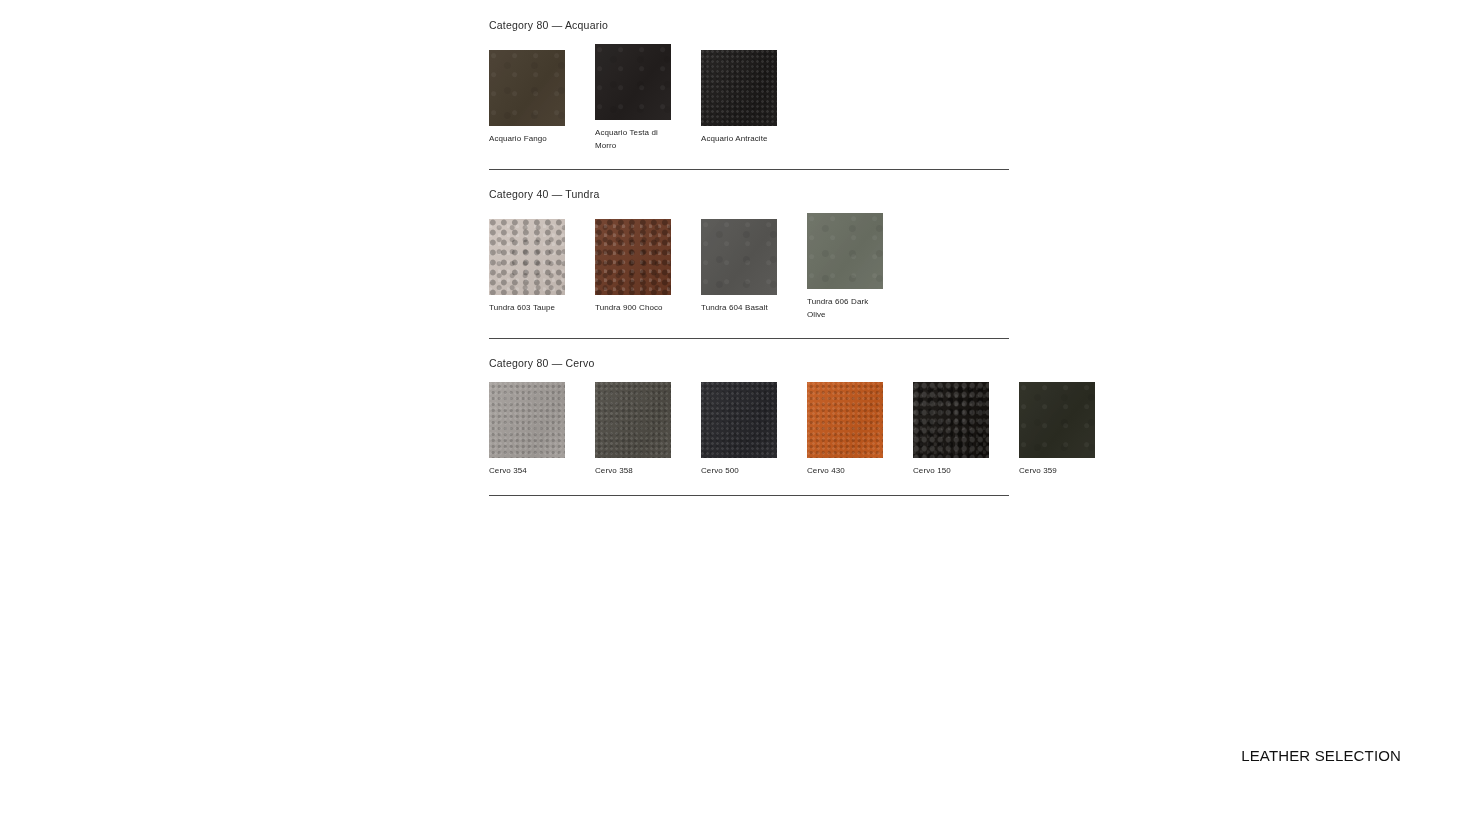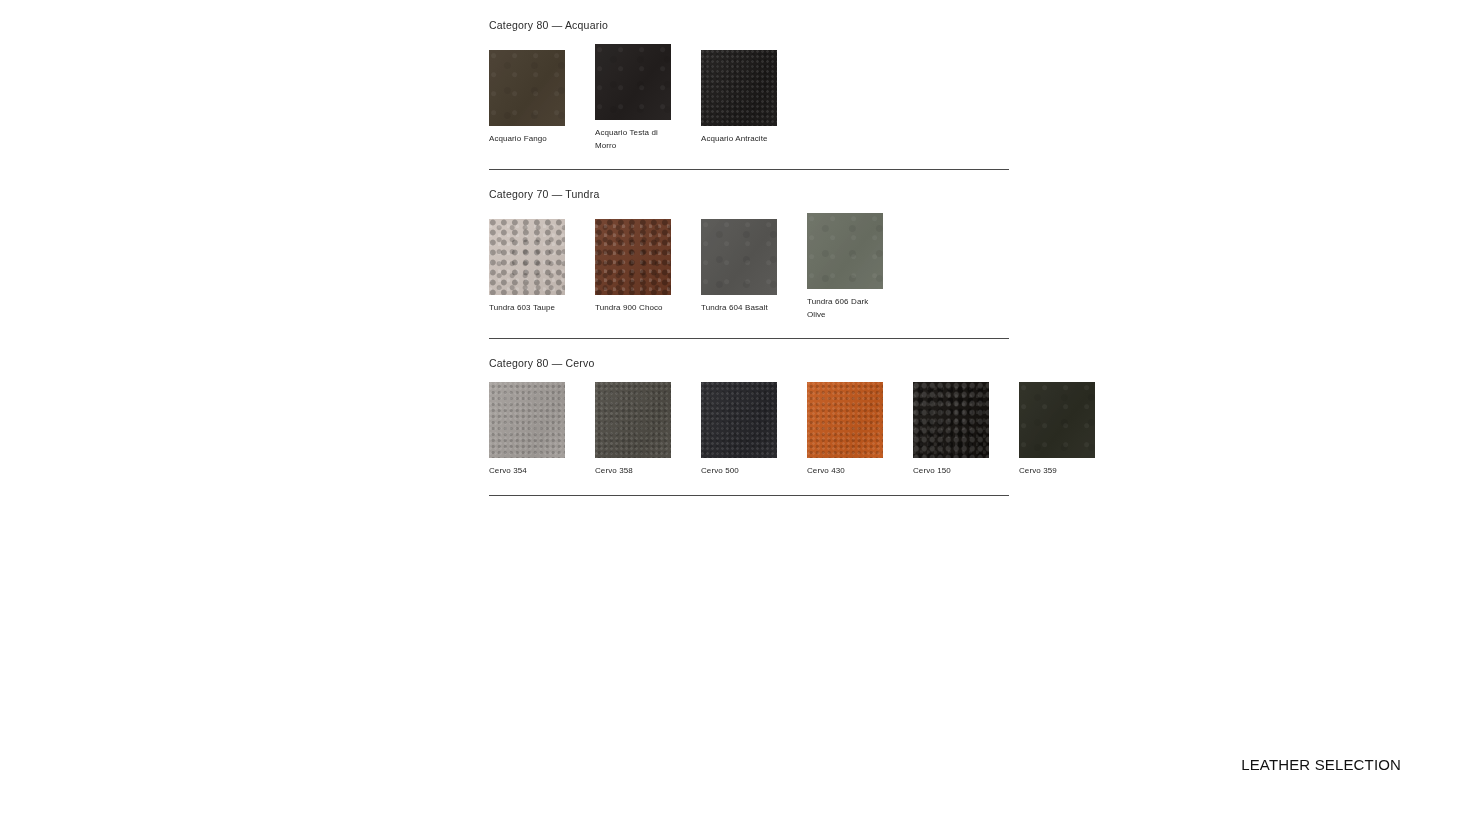--- a/index.html
+++ b/index.html
@@ -121,21 +121,20 @@
 
   .footer-title {
     position: absolute;
     right: 68px;
     top: 746px;
     font-size: 15px;
     line-height: 20px;
     letter-spacing: 0.01em;
     color: #111111;
     white-space: nowrap;
-    margin-top: 9px;
   }
 </style>
 </head>
 <body>
 
 <div class="sheet">
 
   <div class="section">
     <div class="section-heading">Category 80 — Acquario</div>
     <div class="swatch-row">
@@ -151,21 +150,21 @@
         <div class="swatch-chip grain-fine" style="background-color: rgb(28, 26, 25);"></div>
         <div class="swatch-label">Acquario Antracite</div>
       </div>
     </div>
     <div class="spacer-after-row"></div>
     <div class="section-divider"></div>
     <div class="spacer-after-divider"></div>
   </div>
 
   <div class="section">
-    <div class="section-heading">Category 70 — Tundra</div>
+    <div class="section-heading">Category 40 — Tundra</div>
     <div class="swatch-row">
       <div class="swatch-cell">
         <div class="swatch-chip grain-pebble" style="background-color: rgb(207, 196, 189);"></div>
         <div class="swatch-label">Tundra 603 Taupe</div>
       </div>
       <div class="swatch-cell">
         <div class="swatch-chip grain-pebble" style="background-color: rgb(107, 56, 35);"></div>
         <div class="swatch-label">Tundra 900 Choco</div>
       </div>
       <div class="swatch-cell">

